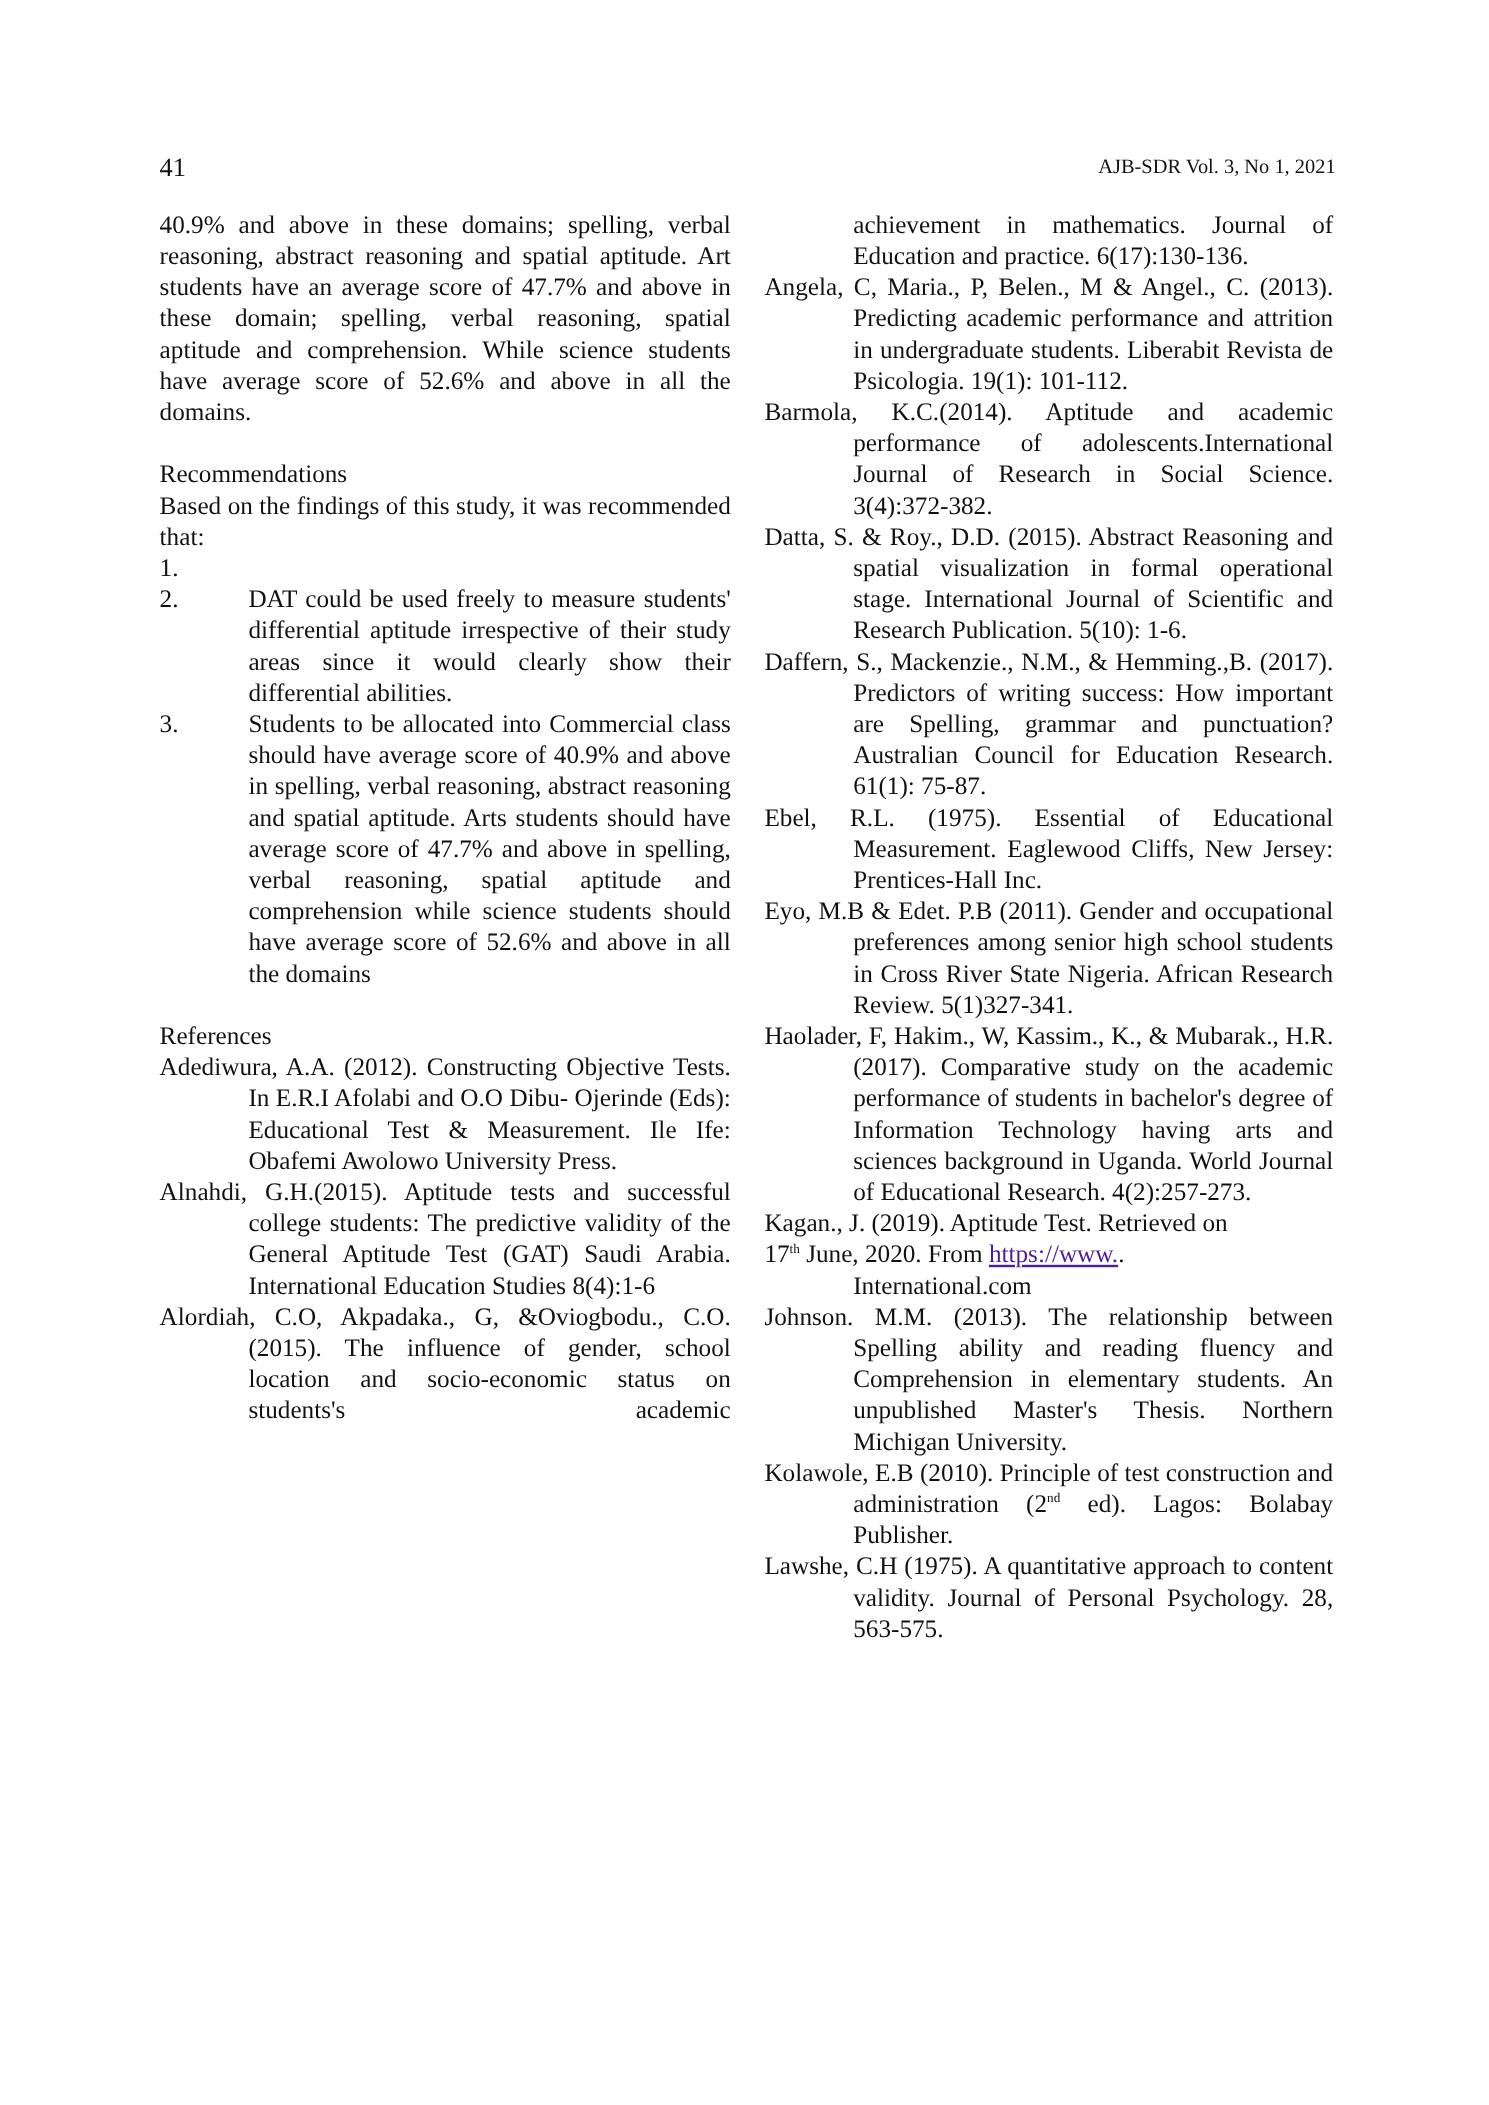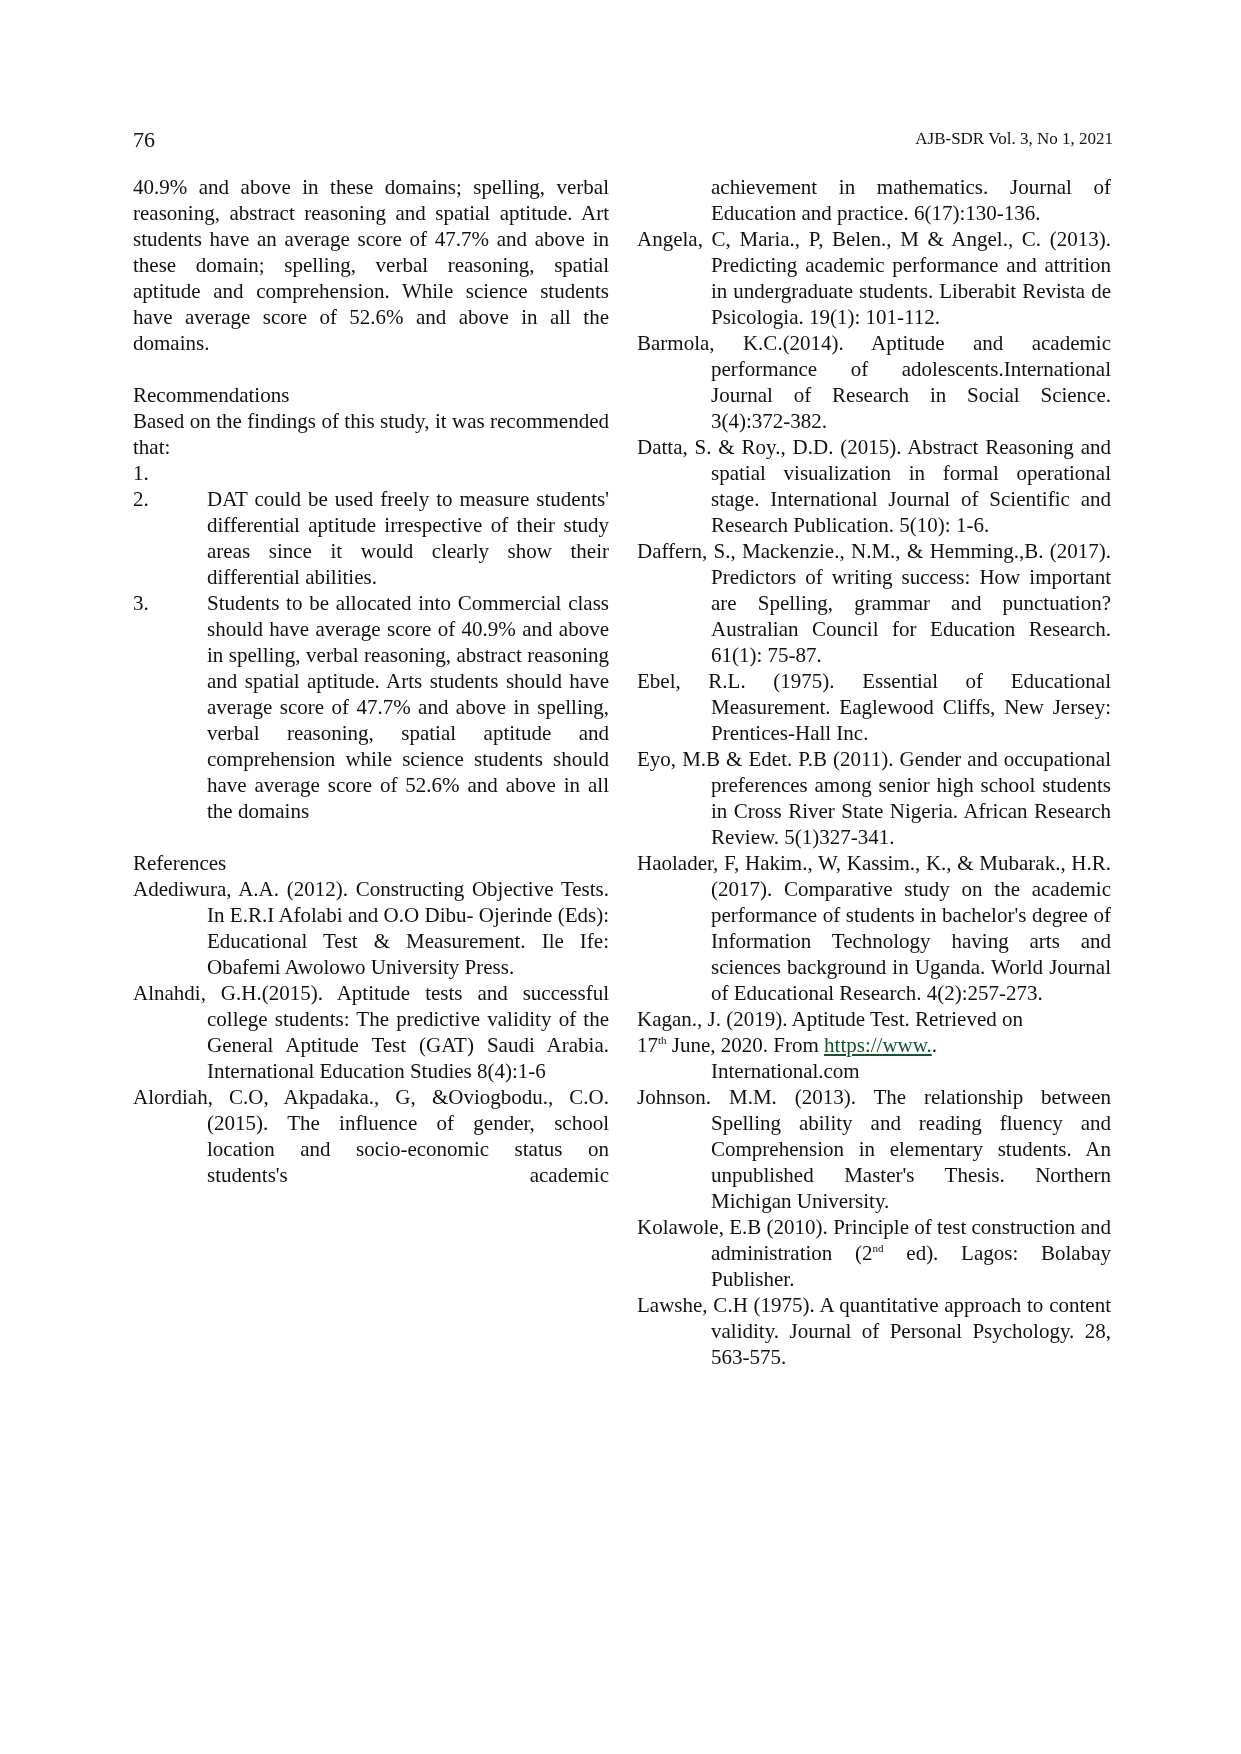--- a/index.html
+++ b/index.html
@@ -11,27 +11,27 @@
   .col-left { left: 133px; width: 476px; }
   .col-right { left: 637px; width: 474px; }
   p { margin: 0; text-align: justify; text-align-last: left; }
   .heading { margin: 0; font-weight: normal; font-size: 21px; line-height: 26px; }
   .gap { height: 26px; }
   .list-item { display: flex; }
   .list-num { width: 74px; flex: 0 0 74px; }
   .list-text { flex: 1; text-align: justify; }
   .ref { padding-left: 74px; text-indent: -74px; text-align: justify; margin: 0; }
   .indent-line { padding-left: 74px; }
-  a.link { color: #14532d; text-decoration: underline; }
+  a.link { color: #4c1d95; text-decoration: underline; }
   sup { font-size: 11px; line-height: 0; }
 </style>
 </head>
 <body>
 
-<div class="header-left">76</div>
+<div class="header-left">41</div>
 <div class="header-right">AJB-SDR Vol. 3, No 1, 2021</div>
 
 <div class="col col-left">
   <p>40.9% and above in these domains; spelling, verbal reasoning, abstract reasoning and spatial aptitude. Art students have an average score of 47.7% and above in these domain; spelling, verbal reasoning, spatial aptitude and comprehension. While science students have average score of 52.6% and above in all the domains.</p>
   <div class="gap"></div>
   <h3 class="heading">Recommendations</h3>
   <p>Based on the findings of this study, it was recommended that:</p>
   <div class="list-item">
     <span class="list-num">1.</span>
   </div>

